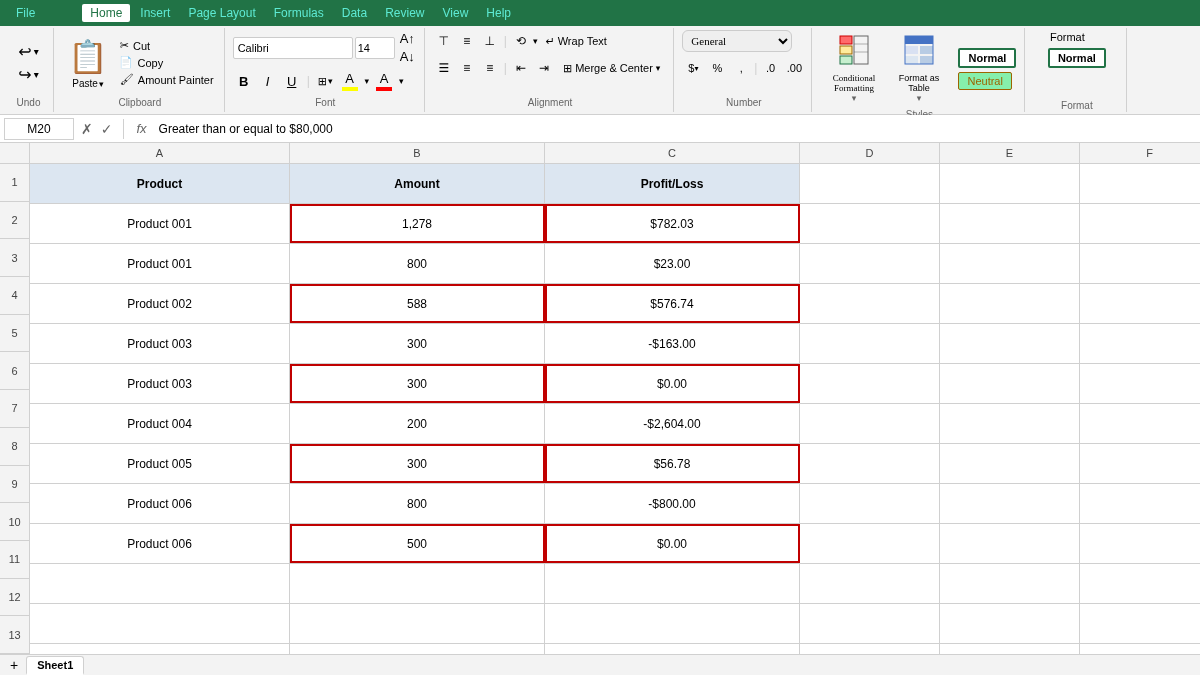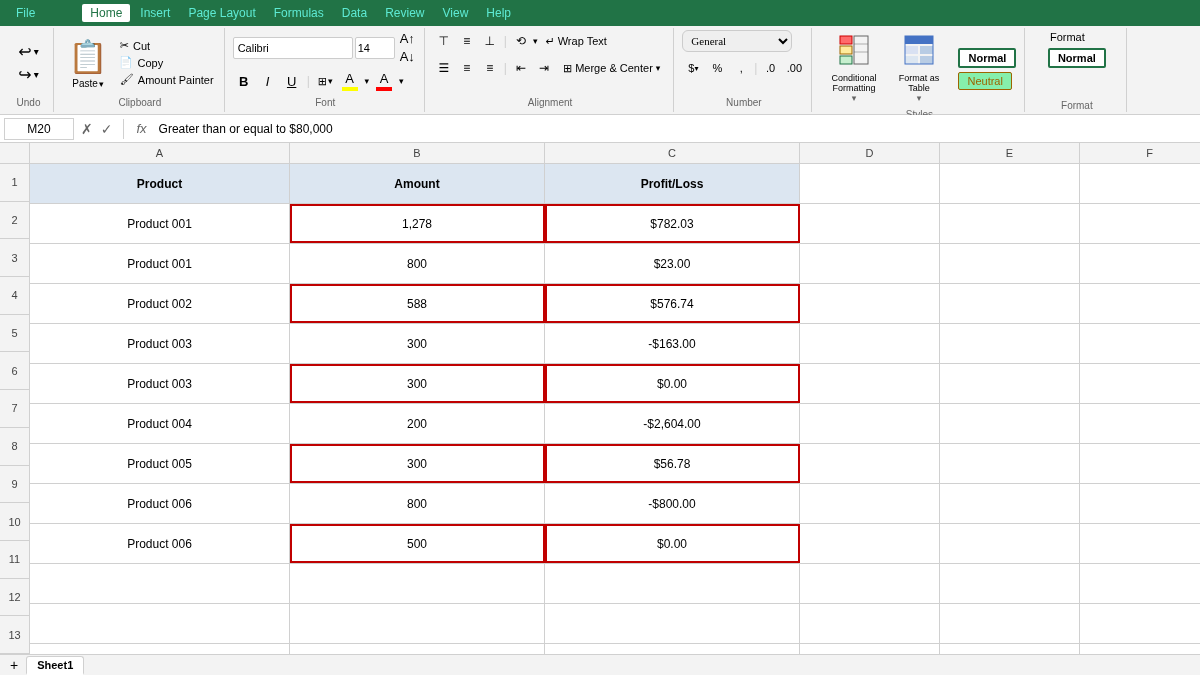--- a/index.html
+++ b/index.html
@@ -249,21 +249,21 @@
               <div class="format-icon">
                 <svg width="32" height="32" viewBox="0 0 32 32">
                   <rect x="2" y="2" width="12" height="8" fill="#ff6b6b" stroke="#c00" stroke-width="1"></rect>
                   <rect x="2" y="12" width="12" height="8" fill="#ffeb9c" stroke="#9c6500" stroke-width="1"></rect>
                   <rect x="2" y="22" width="12" height="8" fill="#c6efce" stroke="#217346" stroke-width="1"></rect>
                   <rect x="16" y="2" width="14" height="28" fill="none" stroke="#666" stroke-width="1"></rect>
                   <line x1="16" y1="10" x2="30" y2="10" stroke="#666" stroke-width="0.5"></line>
                   <line x1="16" y1="18" x2="30" y2="18" stroke="#666" stroke-width="0.5"></line>
                 </svg>
               </div>
-              <div class="format-label" style="font-size:9px;max-width:55px;">Conditional Formatting</div>
+              <div class="format-label" style="font-size:9px;max-width:55px;font-family:Liberation Serif, serif;">Conditional Formatting</div>
               <span class="expand-arrow">▾</span>
             </div>
             <div class="format-table-btn">
               <div class="format-icon">
                 <svg width="32" height="32" viewBox="0 0 32 32">
                   <rect x="2" y="2" width="28" height="8" fill="#4472c4"></rect>
                   <rect x="2" y="12" width="13" height="8" fill="#d9e1f2"></rect>
                   <rect x="17" y="12" width="13" height="8" fill="#b8cce4"></rect>
                   <rect x="2" y="22" width="13" height="8" fill="#dce6f1"></rect>
                   <rect x="17" y="22" width="13" height="8" fill="#b8cce4"></rect>

